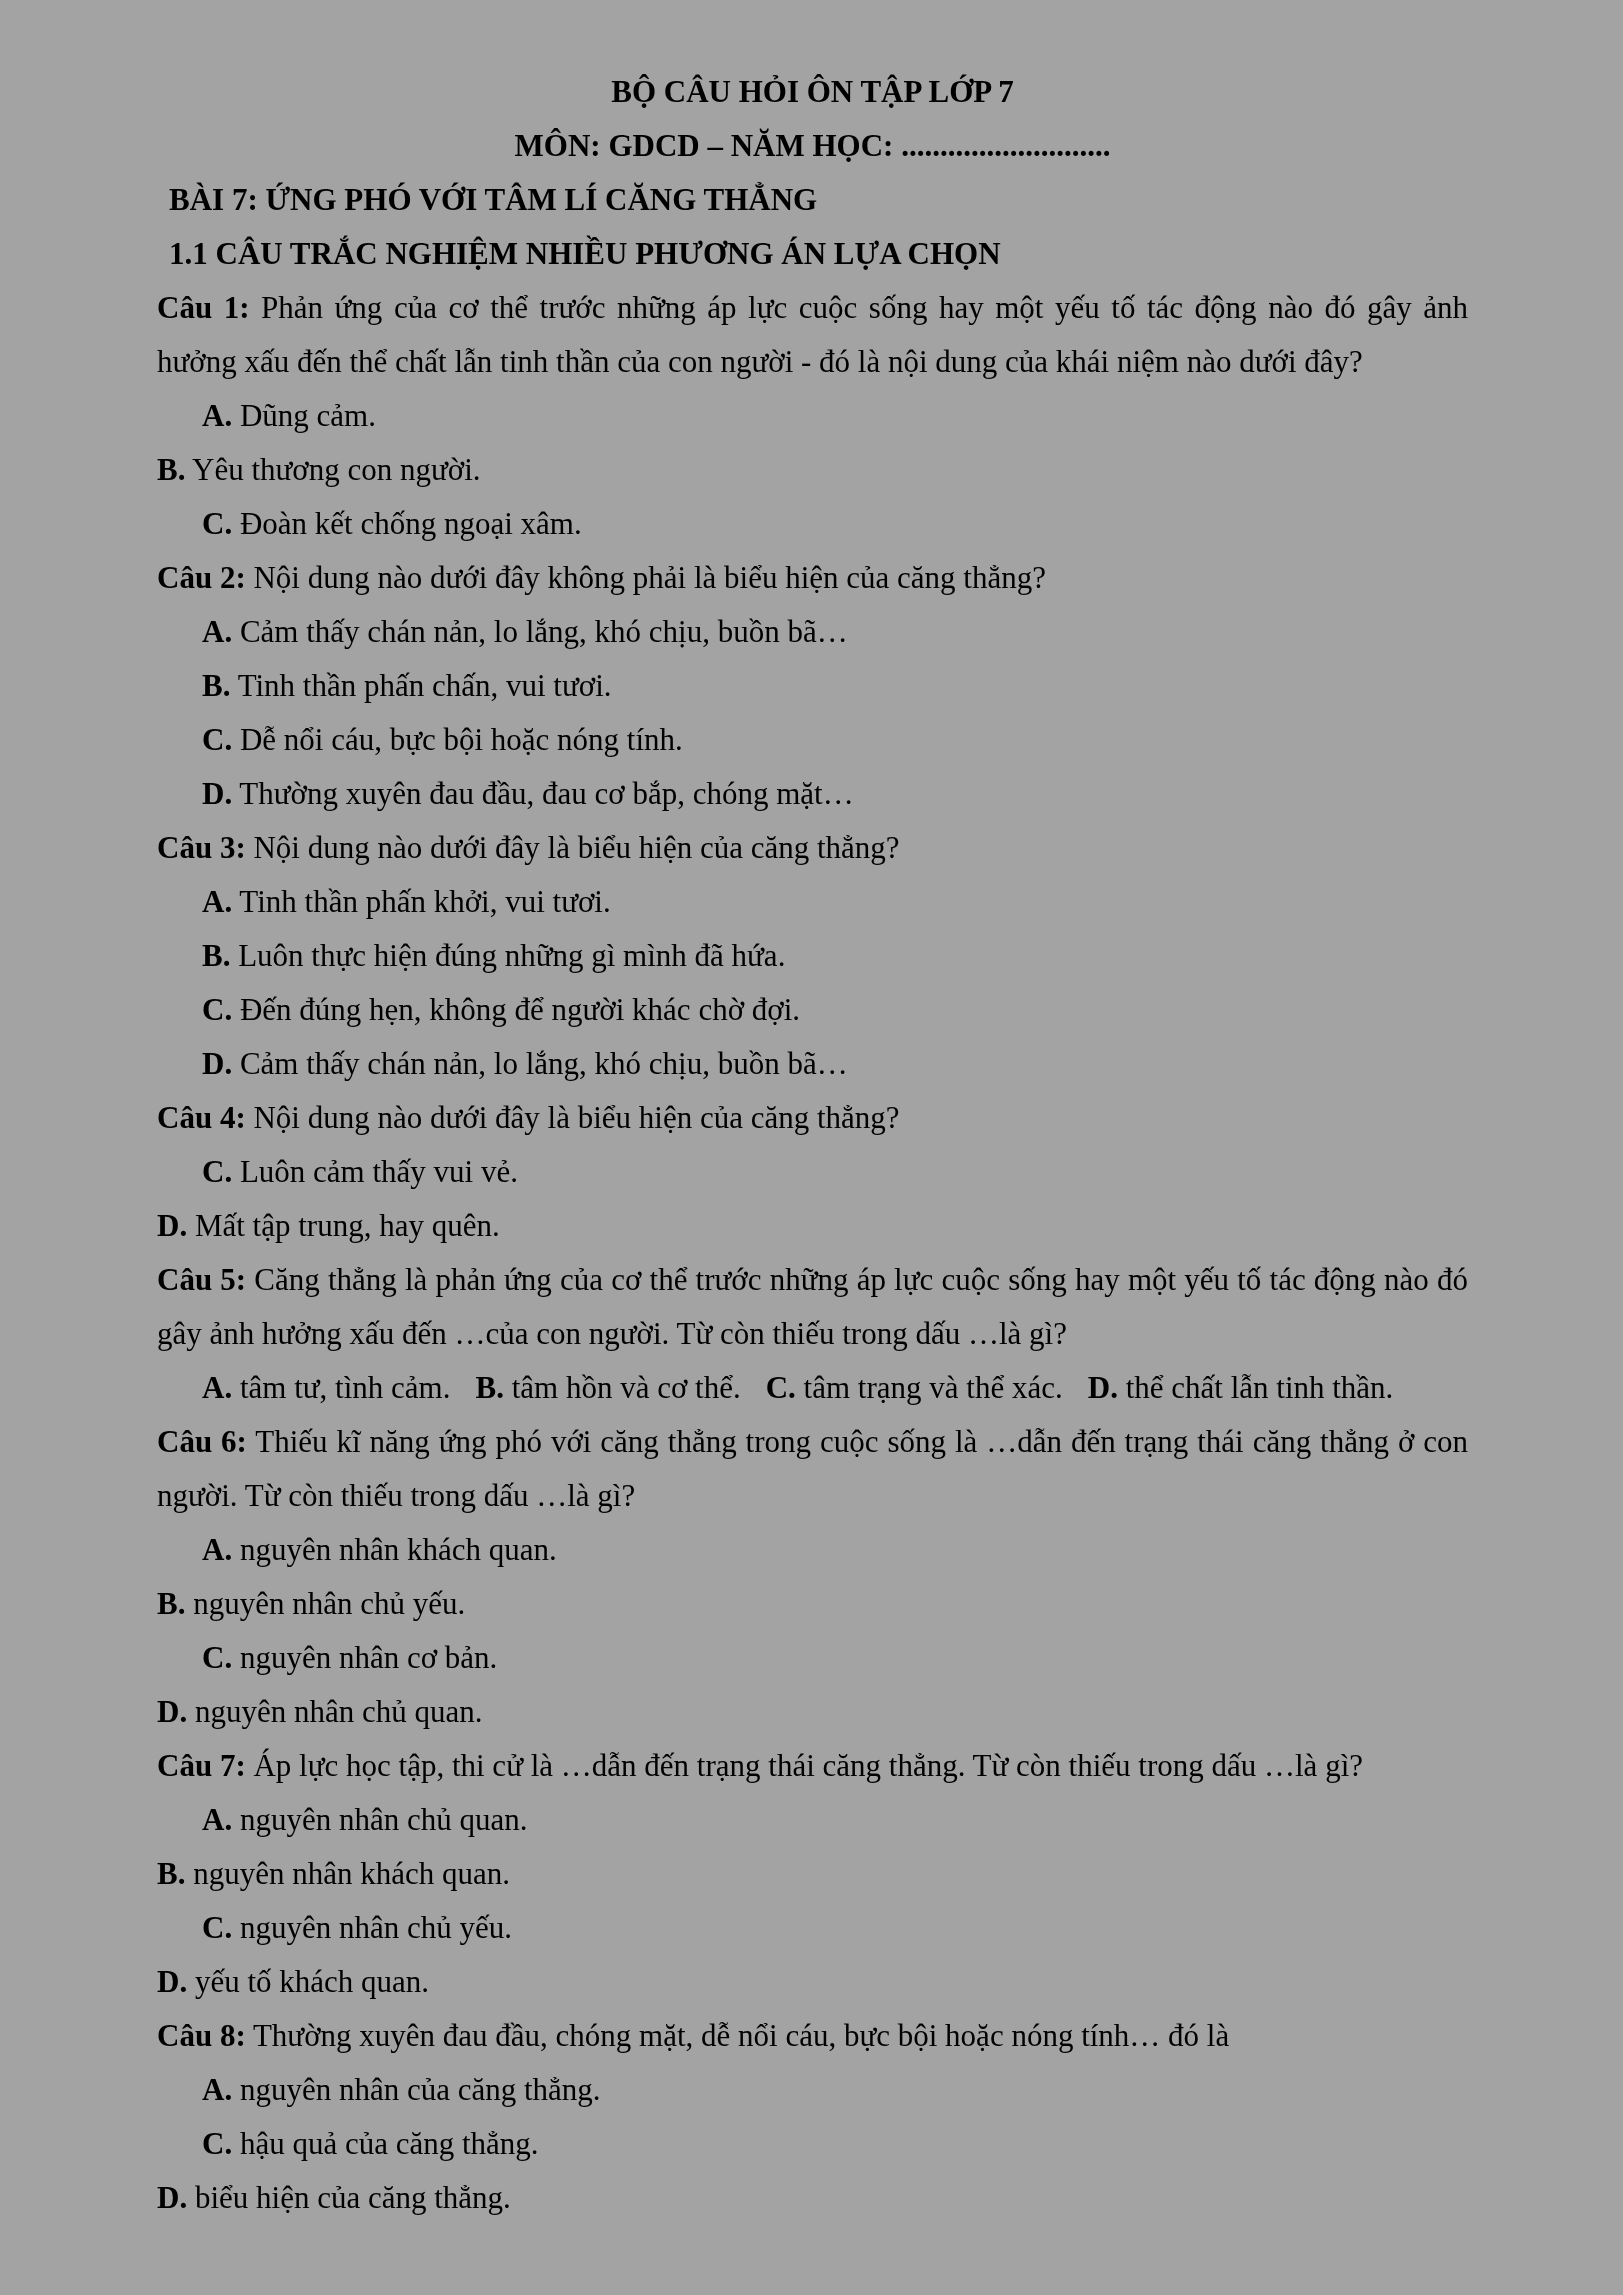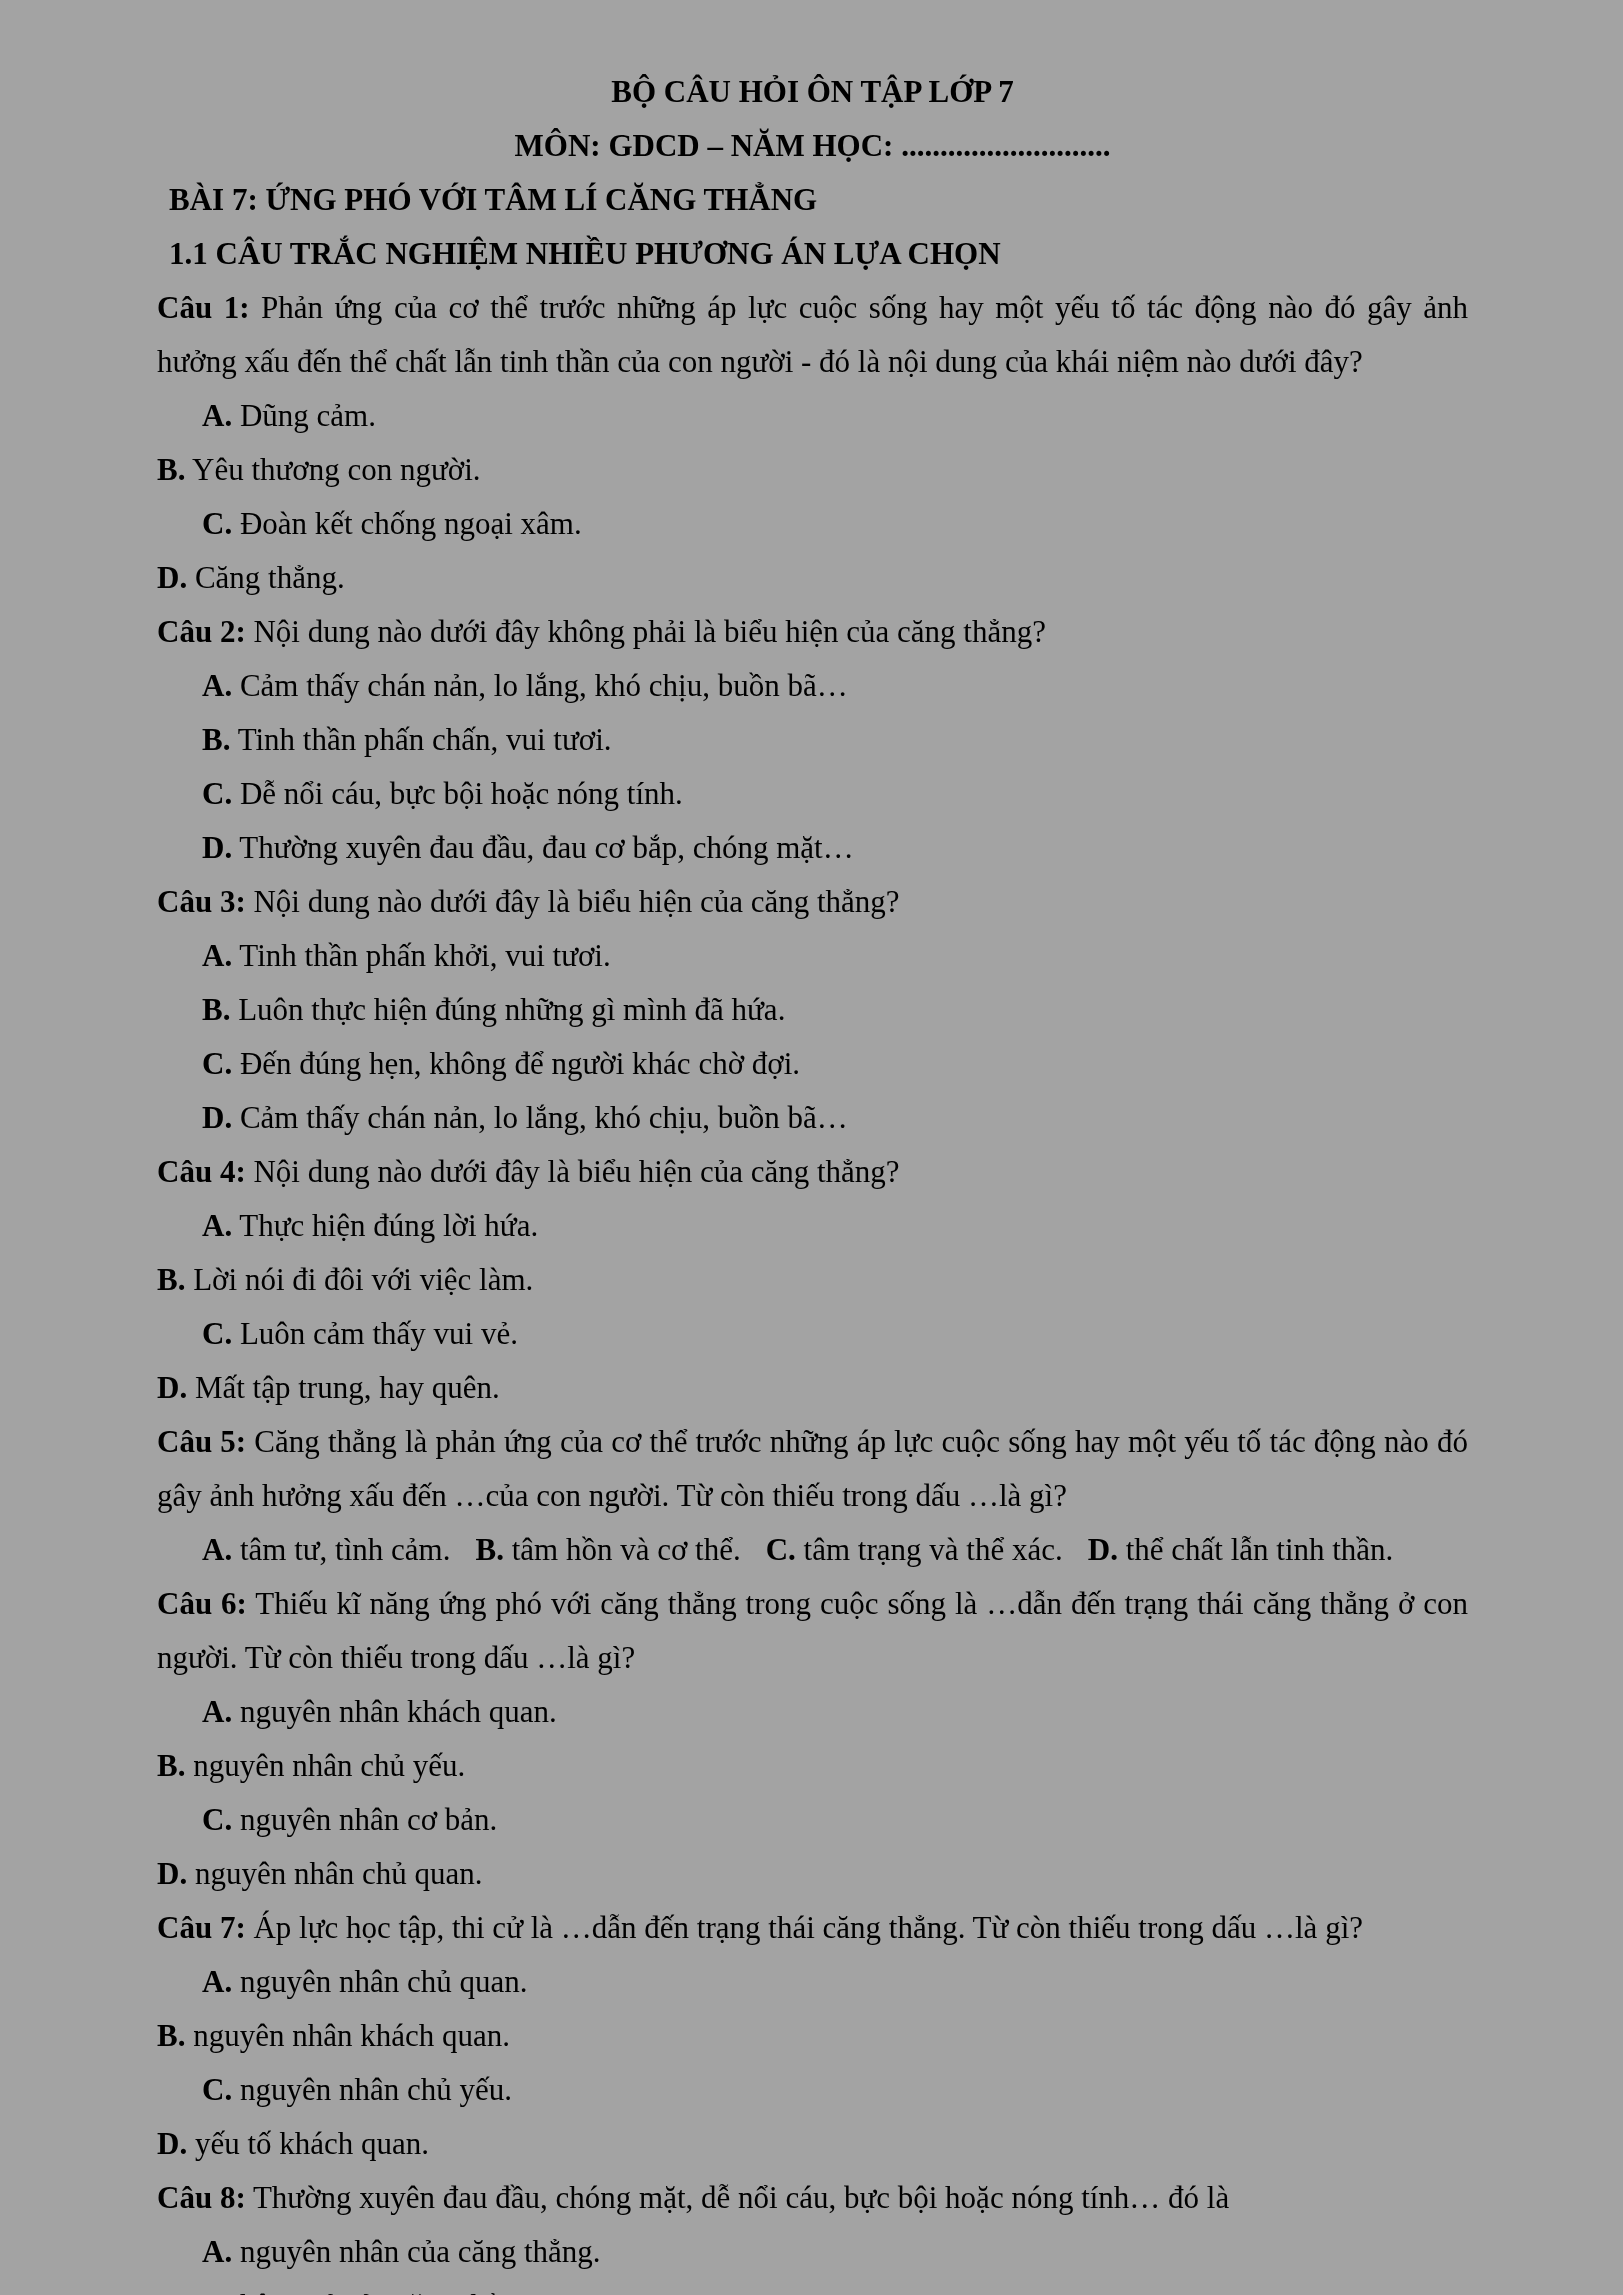--- a/index.html
+++ b/index.html
@@ -39,21 +39,20 @@
 
   <section class="question">
     <p class="q-text"><b>Câu 1:</b> <span>Phản ứng của cơ thể trước những áp lực cuộc sống hay một yếu tố tác động nào đó gây ảnh hưởng xấu đến thể chất lẫn tinh thần của con người - đó là nội dung của khái niệm nào dưới đây?</span></p>
     <div class="options-grid">
       <div class="opt-row">
         <p class="opt cell-a"><b>A.</b> <span>Dũng cảm.</span></p>
         <p class="opt cell-b"><b>B.</b> <span>Yêu thương con người.</span></p>
       </div>
       <div class="opt-row">
         <p class="opt cell-a"><b>C.</b> <span>Đoàn kết chống ngoại xâm.</span></p>
-        <p class="opt cell-b"><b>D.</b> <span>Căng thẳng.</span></p>
       </div>
     </div>
   </section>
 
   <section class="question">
     <p class="q-text"><b>Câu 2:</b> <span>Nội dung nào dưới đây không phải là biểu hiện của căng thẳng?</span></p>
     <div>
       <p class="opt"><b>A.</b> <span>Cảm thấy chán nản, lo lắng, khó chịu, buồn bã…</span></p>
       <p class="opt"><b>B.</b> <span>Tinh thần phấn chấn, vui tươi.</span></p>
       <p class="opt"><b>C.</b> <span>Dễ nổi cáu, bực bội hoặc nóng tính.</span></p>
@@ -67,24 +66,20 @@
       <p class="opt"><b>A.</b> <span>Tinh thần phấn khởi, vui tươi.</span></p>
       <p class="opt"><b>B.</b> <span>Luôn thực hiện đúng những gì mình đã hứa.</span></p>
       <p class="opt"><b>C.</b> <span>Đến đúng hẹn, không để người khác chờ đợi.</span></p>
       <p class="opt"><b>D.</b> <span>Cảm thấy chán nản, lo lắng, khó chịu, buồn bã…</span></p>
     </div>
   </section>
 
   <section class="question">
     <p class="q-text"><b>Câu 4:</b> <span>Nội dung nào dưới đây là biểu hiện của căng thẳng?</span></p>
     <div class="options-grid">
-      <div class="opt-row">
-        <p class="opt cell-a"><b>A.</b> <span>Thực hiện đúng lời hứa.</span></p>
-        <p class="opt cell-b"><b>B.</b> <span>Lời nói đi đôi với việc làm.</span></p>
-      </div>
       <div class="opt-row">
         <p class="opt cell-a"><b>C.</b> <span>Luôn cảm thấy vui vẻ.</span></p>
         <p class="opt cell-b"><b>D.</b> <span>Mất tập trung, hay quên.</span></p>
       </div>
     </div>
   </section>
 
   <section class="question">
     <p class="q-text"><b>Câu 5:</b> <span>Căng thẳng là phản ứng của cơ thể trước những áp lực cuộc sống hay một yếu tố tác động nào đó gây ảnh hưởng xấu đến …của con người. Từ còn thiếu trong dấu …là gì?</span></p>
     <p class="opt-inline"><b>A.</b> <span>tâm tư, tình cảm.</span> <b class="gap">B.</b> <span>tâm hồn và cơ thể.</span> <b class="gap">C.</b> <span>tâm trạng và thể xác.</span> <b class="gap">D.</b> <span>thể chất lẫn tinh thần.</span></p>

